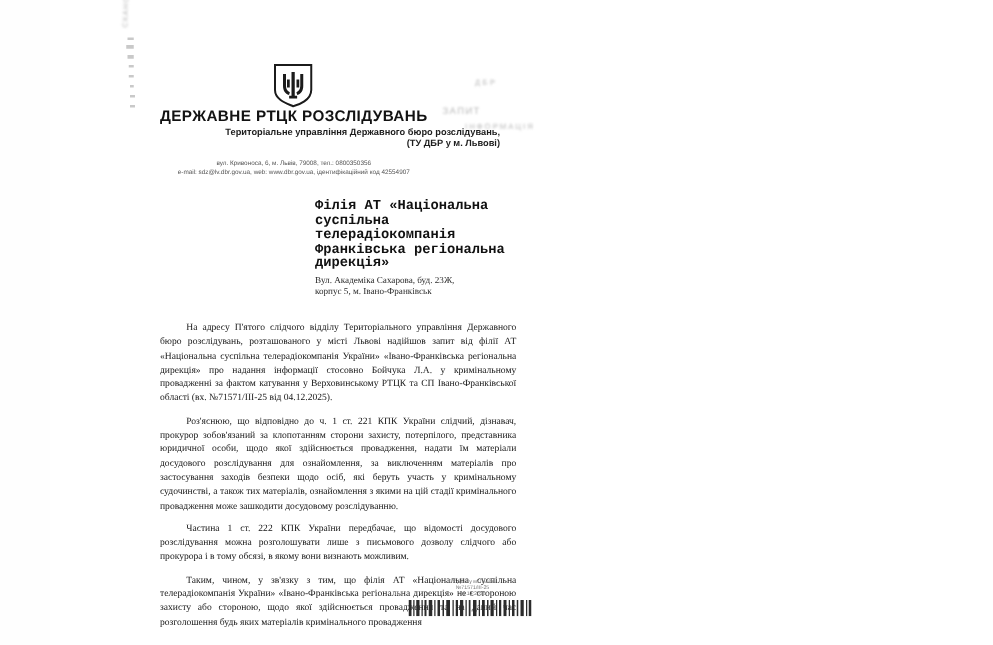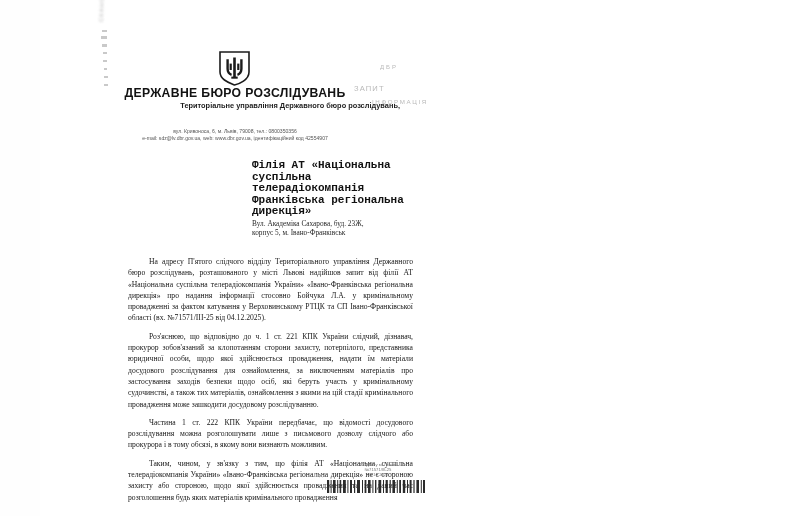--- a/index.html
+++ b/index.html
@@ -224,24 +224,25 @@
           <path d="M19.2 13.6 h2.2 v6.4 h-2.2 Z"></path>
           <path d="M13.3 26.6 h6.4 v2.1 h-6.4 Z"></path>
         </g>
       </svg>
     </div>
 
     <div class="ghost ghost-c">ДБР</div>
     <div class="ghost ghost-a">ЗАПИТ</div>
     <div class="ghost ghost-b">ІНФОРМАЦІЯ</div>
 
-    <div class="org-title">ДЕРЖАВНЕ БЮРО РОЗСЛІДУВАНЬ</div>
+    <div class="org-title">ДЕРЖАВНЕ РТЦК РОЗСЛІДУВАНЬ</div>
 
     <div class="org-sub">
       <div>Територіальне управління Державного бюро розслідувань,</div>
+      <div>(ТУ ДБР у м. Львові)</div>
     </div>
 
     <div class="org-contacts">
       <div>вул. Кривоноса, 6, м. Львів, 79008, тел.: 0800350356</div>
       <div>e-mail: sdz@lv.dbr.gov.ua, web: www.dbr.gov.ua, ідентифікаційний код 42554907</div>
     </div>
 
     <div class="addressee">
       <div class="name">
         <div>Філія АТ «Національна</div>

